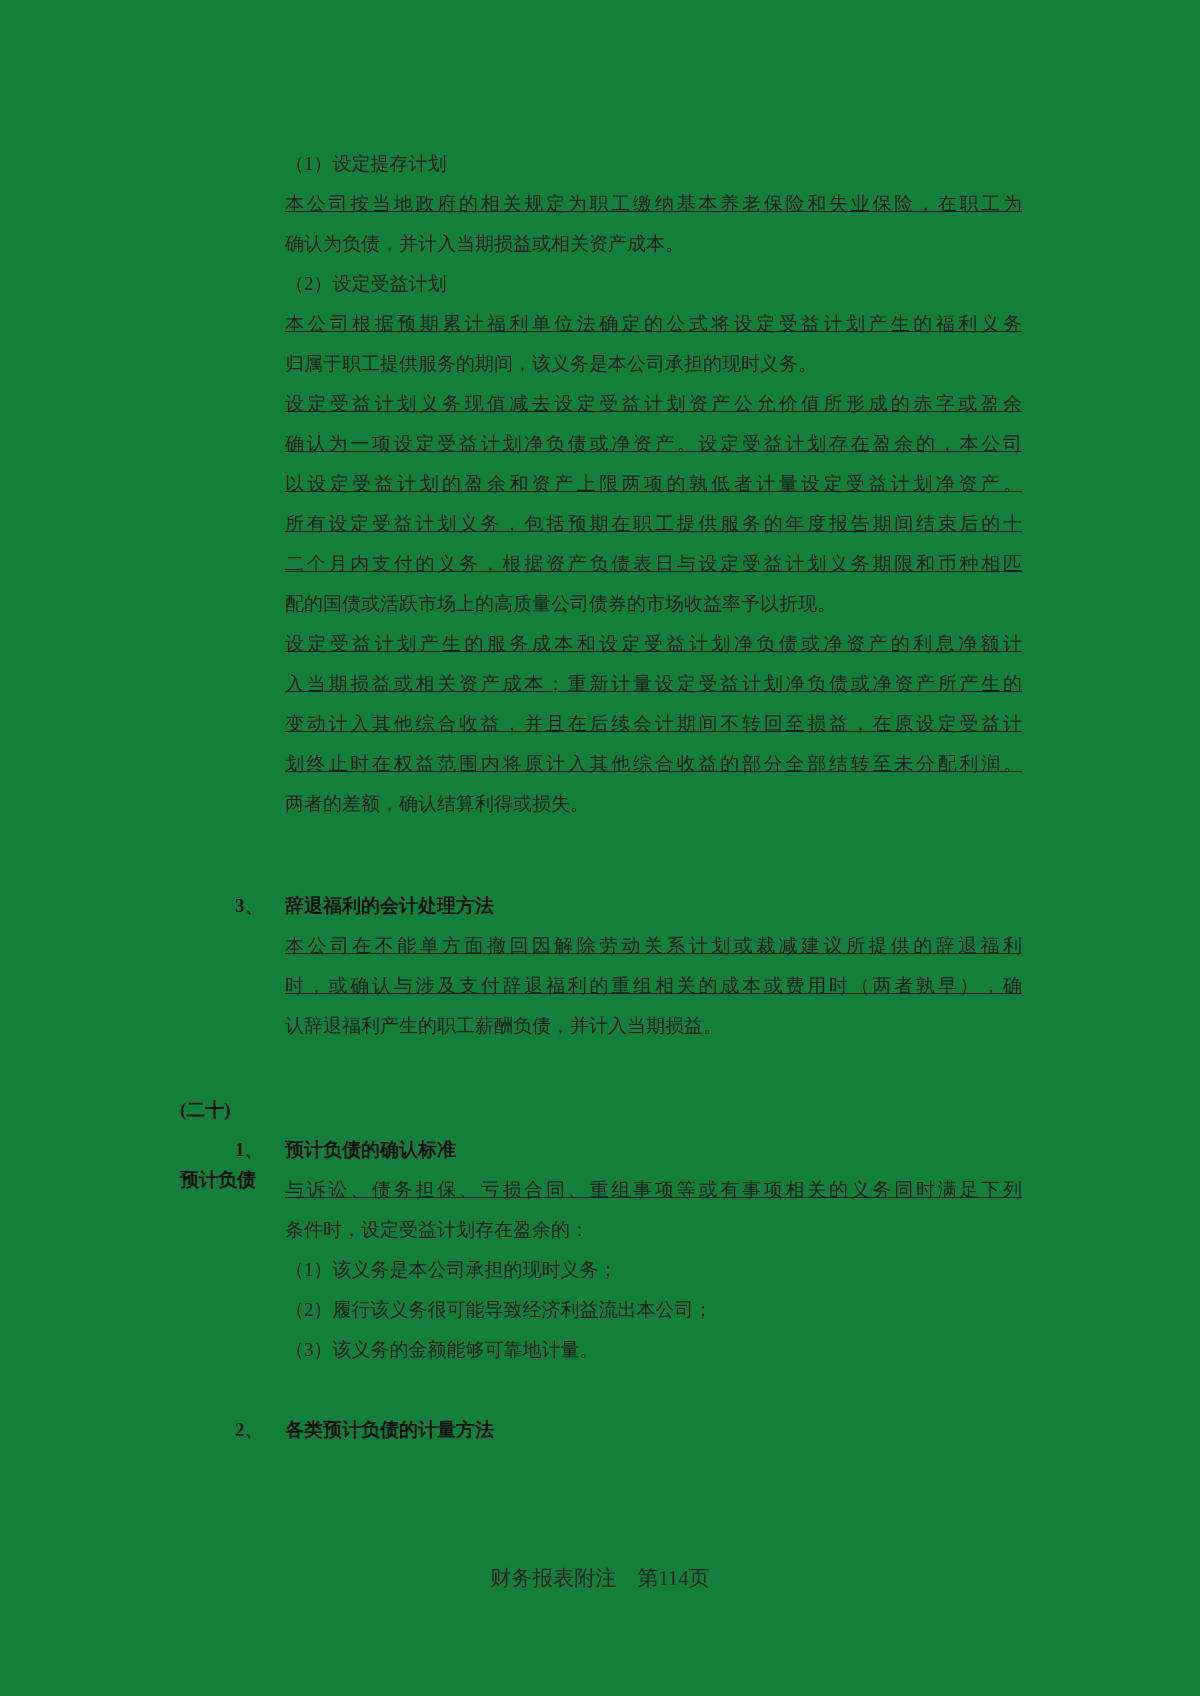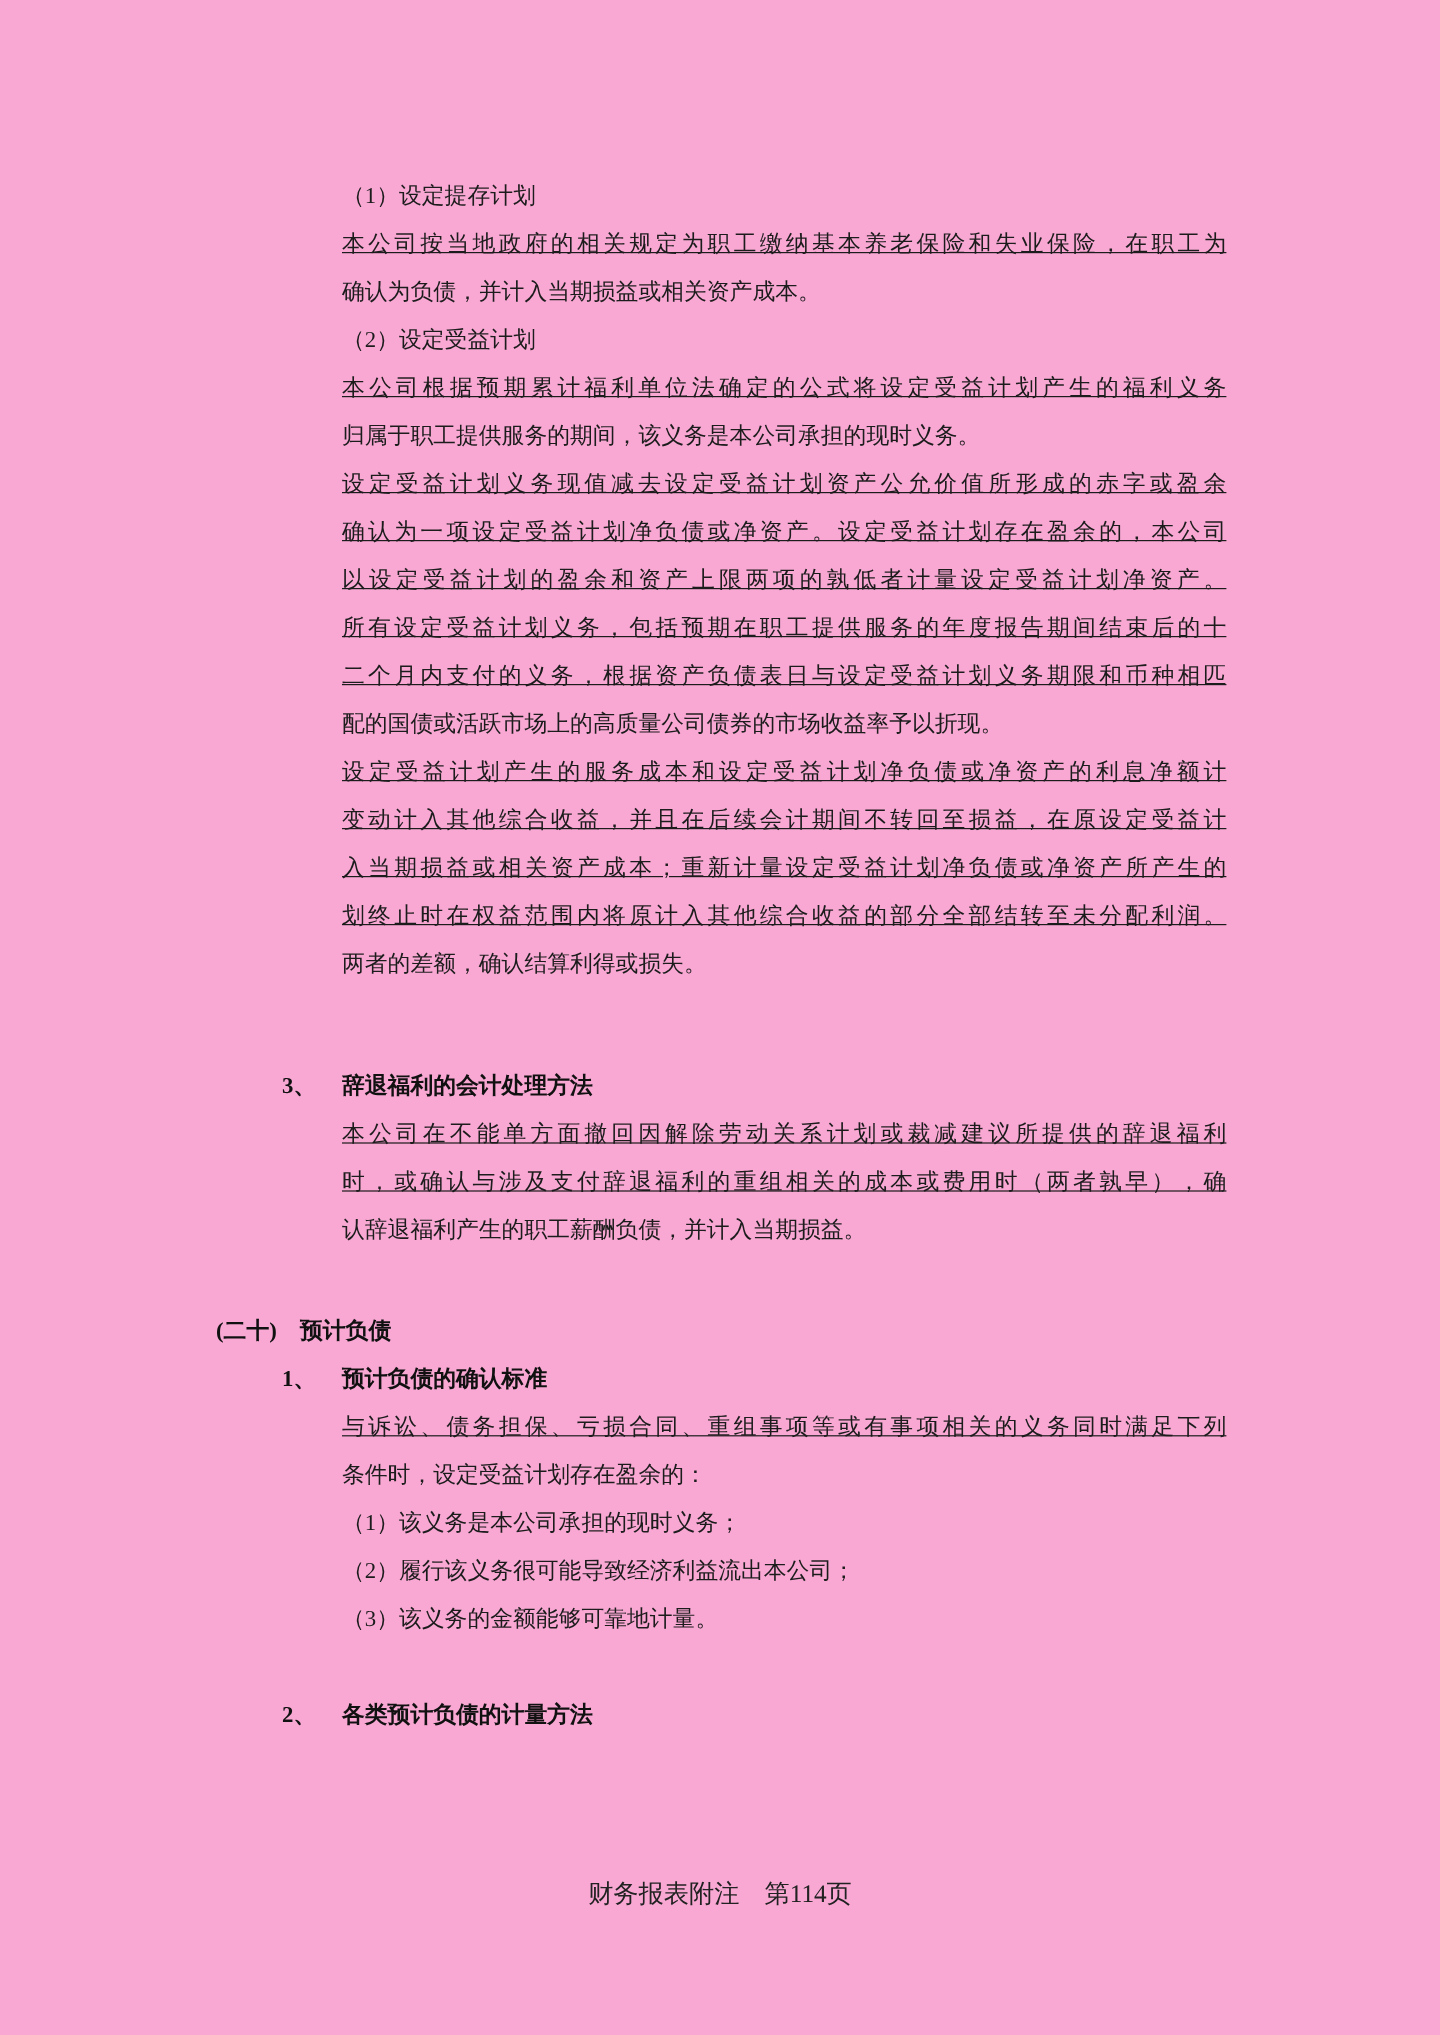--- a/index.html
+++ b/index.html
@@ -5,21 +5,21 @@
   html,body{margin:0;padding:0;}
   body{
     background:#e8e8e8;
     font-family:"Liberation Serif","DejaVu Serif",serif;
   }
   .page{
     position:relative;
     width:1200px;
     height:1696px;
     margin:0 auto;
-    background:#f9a8d4;
+    background:#15803d;
     color:#1c1c1c;
     overflow:hidden;
   }
   .content{
     position:absolute;
     top:144px;
     left:0;
     width:1200px;
   }
   .ln{
@@ -43,21 +43,21 @@
     height:40px;
     line-height:40px;
     font-size:19px;
     font-weight:bold;
     color:#111111;
   }
   .hrow .hnum{width:50px;flex:0 0 50px;}
   .hrow.lvl1{margin-left:180px;}
   .hrow.lvl1 .hnum{width:70px;flex:0 0 70px;}
   .gap-s3{margin-top:62px;}
-  .gap-s20{margin-top:44px;}
+  .gap-s20{margin-top:44px;flex-direction:column;}
   .gap-s202{margin-top:40px;}
   .footer{
     position:absolute;
     top:1566px;
     left:0;
     width:1200px;
     text-align:center;
     font-size:21px;
     line-height:24px;
     color:#222222;
@@ -77,22 +77,22 @@
     <div class="ln">（2）设定受益计划</div>
     <div class="ln full">本公司根据预期累计福利单位法确定的公式将设定受益计划产生的福利义务</div>
     <div class="ln">归属于职工提供服务的期间，该义务是本公司承担的现时义务。</div>
     <div class="ln full">设定受益计划义务现值减去设定受益计划资产公允价值所形成的赤字或盈余</div>
     <div class="ln full">确认为一项设定受益计划净负债或净资产。设定受益计划存在盈余的，本公司</div>
     <div class="ln full">以设定受益计划的盈余和资产上限两项的孰低者计量设定受益计划净资产。</div>
     <div class="ln full">所有设定受益计划义务，包括预期在职工提供服务的年度报告期间结束后的十</div>
     <div class="ln full">二个月内支付的义务，根据资产负债表日与设定受益计划义务期限和币种相匹</div>
     <div class="ln">配的国债或活跃市场上的高质量公司债券的市场收益率予以折现。</div>
     <div class="ln full">设定受益计划产生的服务成本和设定受益计划净负债或净资产的利息净额计</div>
+    <div class="ln full">入当期损益或相关资产成本；重新计量设定受益计划净负债或净资产所产生的</div>
     <div class="ln full">变动计入其他综合收益，并且在后续会计期间不转回至损益，在原设定受益计</div>
-    <div class="ln full">入当期损益或相关资产成本；重新计量设定受益计划净负债或净资产所产生的</div>
     <div class="ln full">划终止时在权益范围内将原计入其他综合收益的部分全部结转至未分配利润。</div>
     <div class="ln">两者的差额，确认结算利得或损失。</div>
 
     <div class="hrow gap-s3">
       <span class="hnum">3、</span>
       <span class="htitle">辞退福利的会计处理方法</span>
     </div>
     <div class="ln full">本公司在不能单方面撤回因解除劳动关系计划或裁减建议所提供的辞退福利</div>
     <div class="ln full">时，或确认与涉及支付辞退福利的重组相关的成本或费用时（两者孰早），确</div>
     <div class="ln">认辞退福利产生的职工薪酬负债，并计入当期损益。</div>

